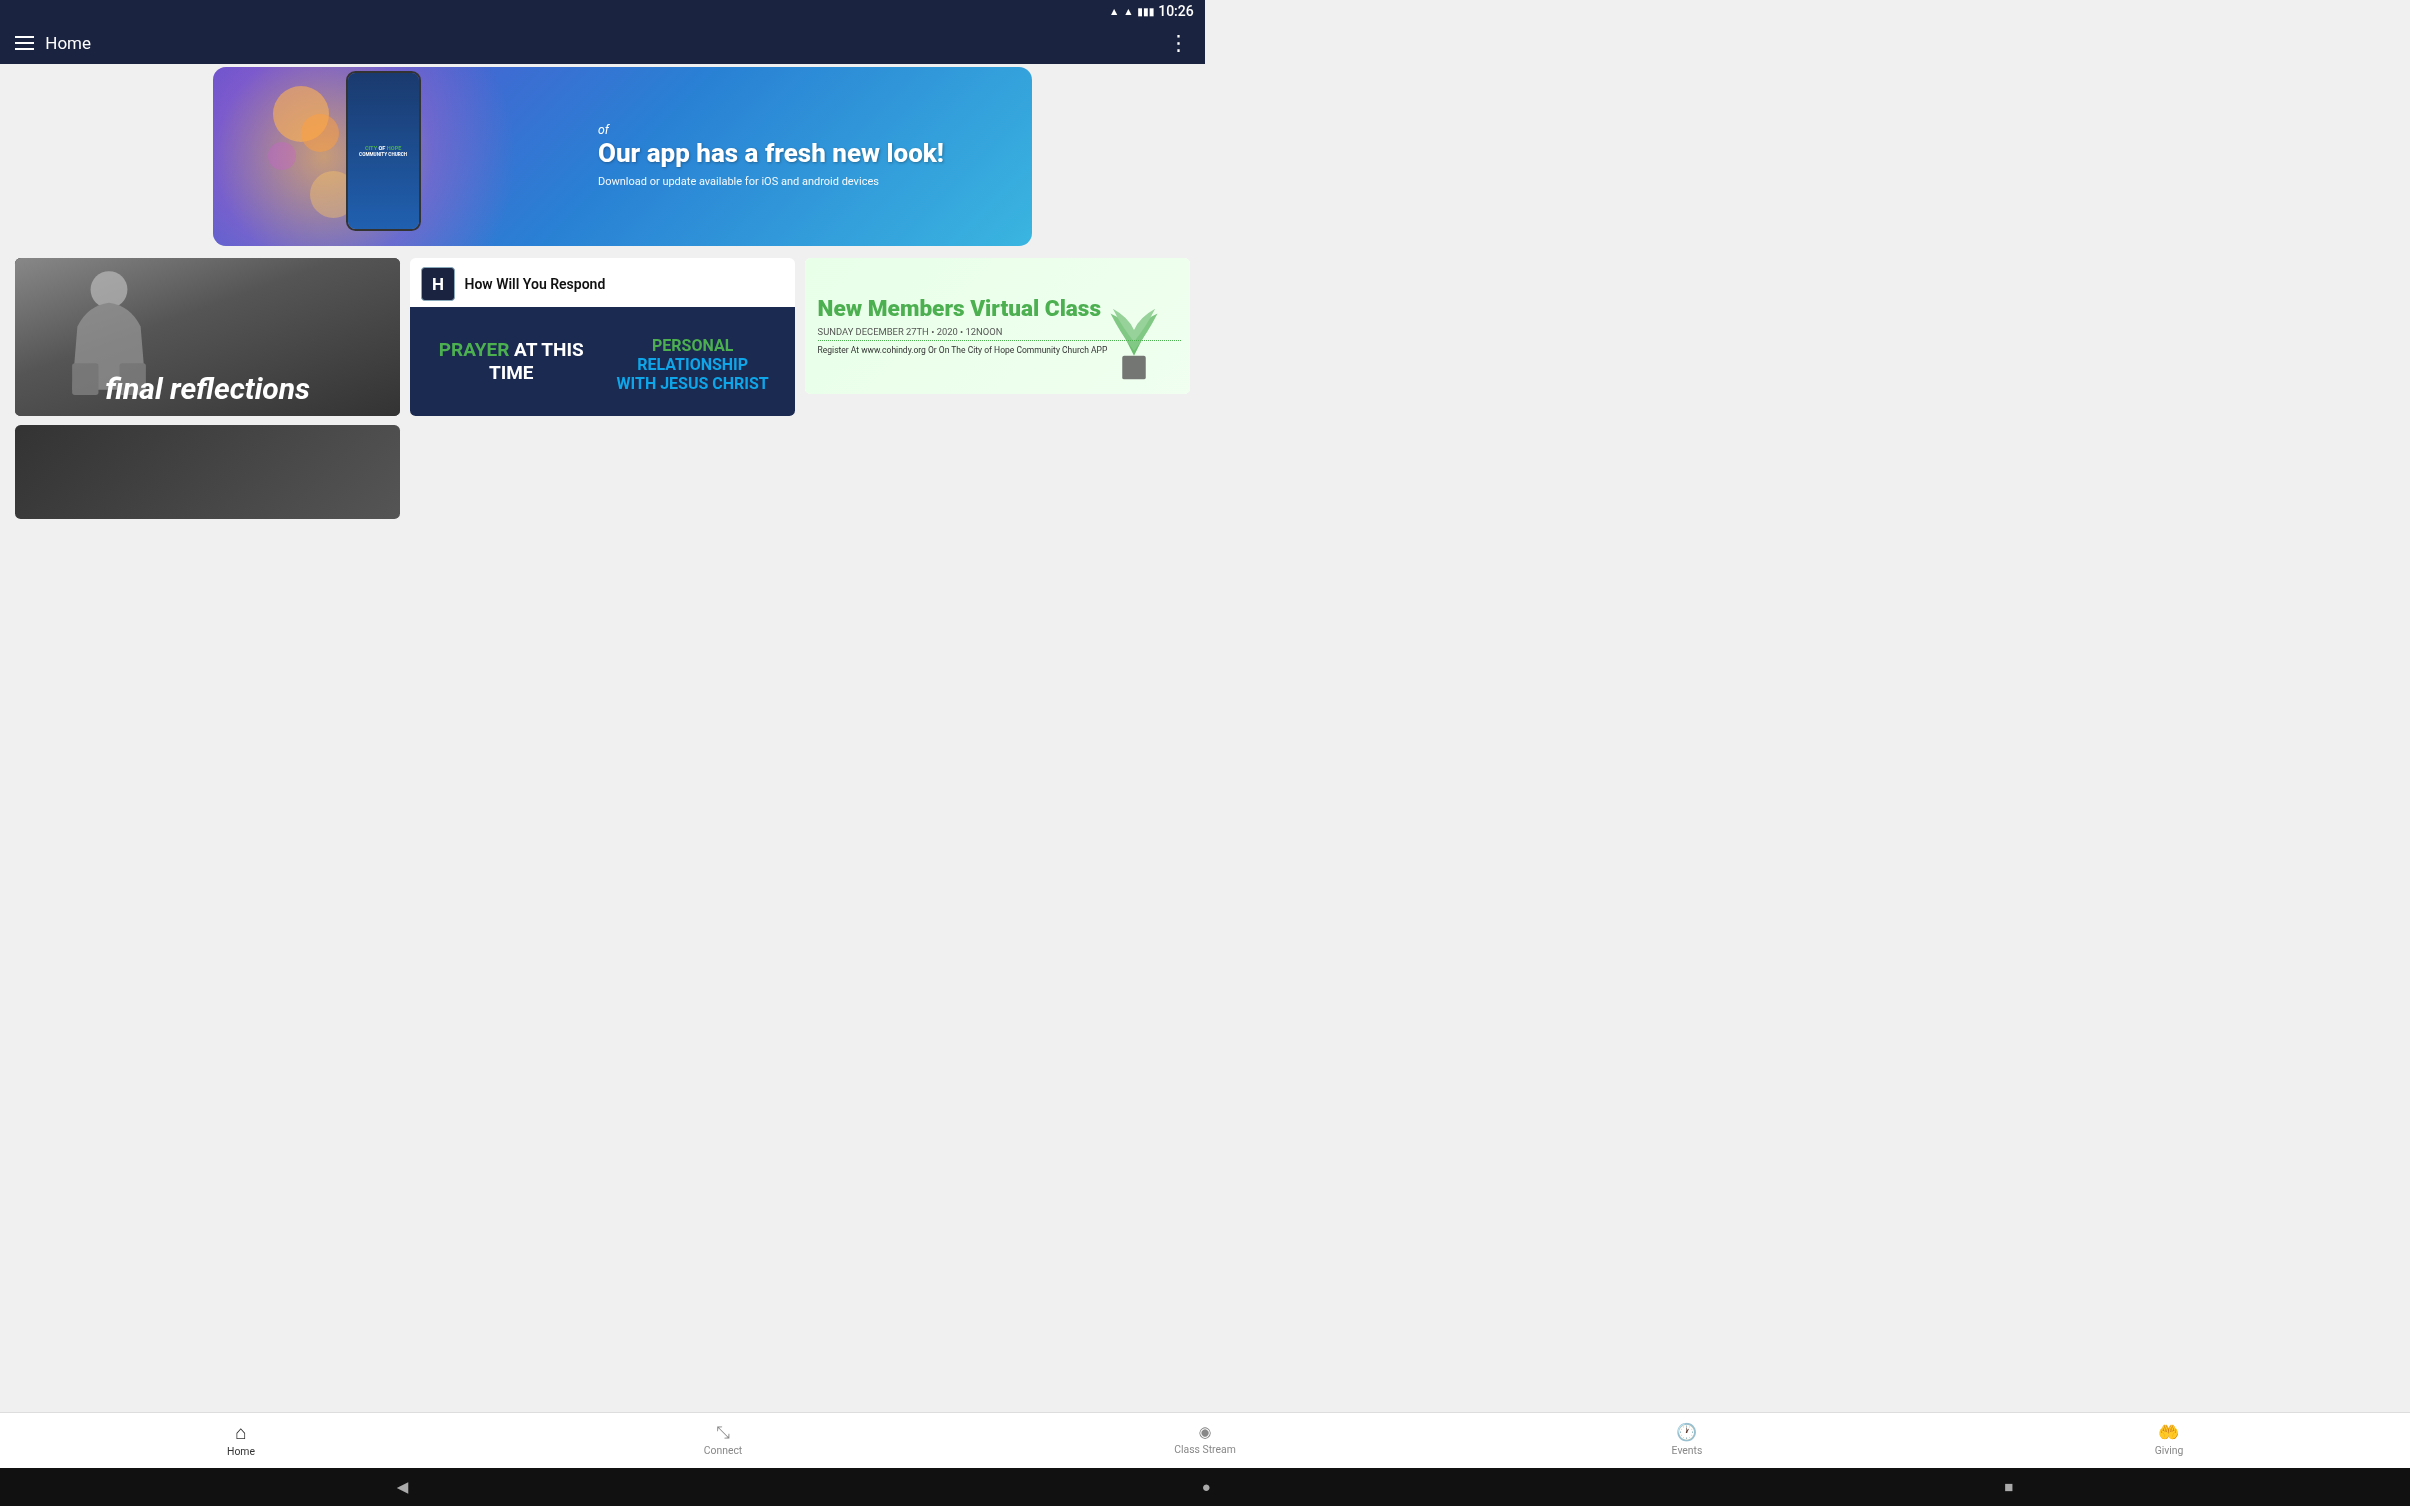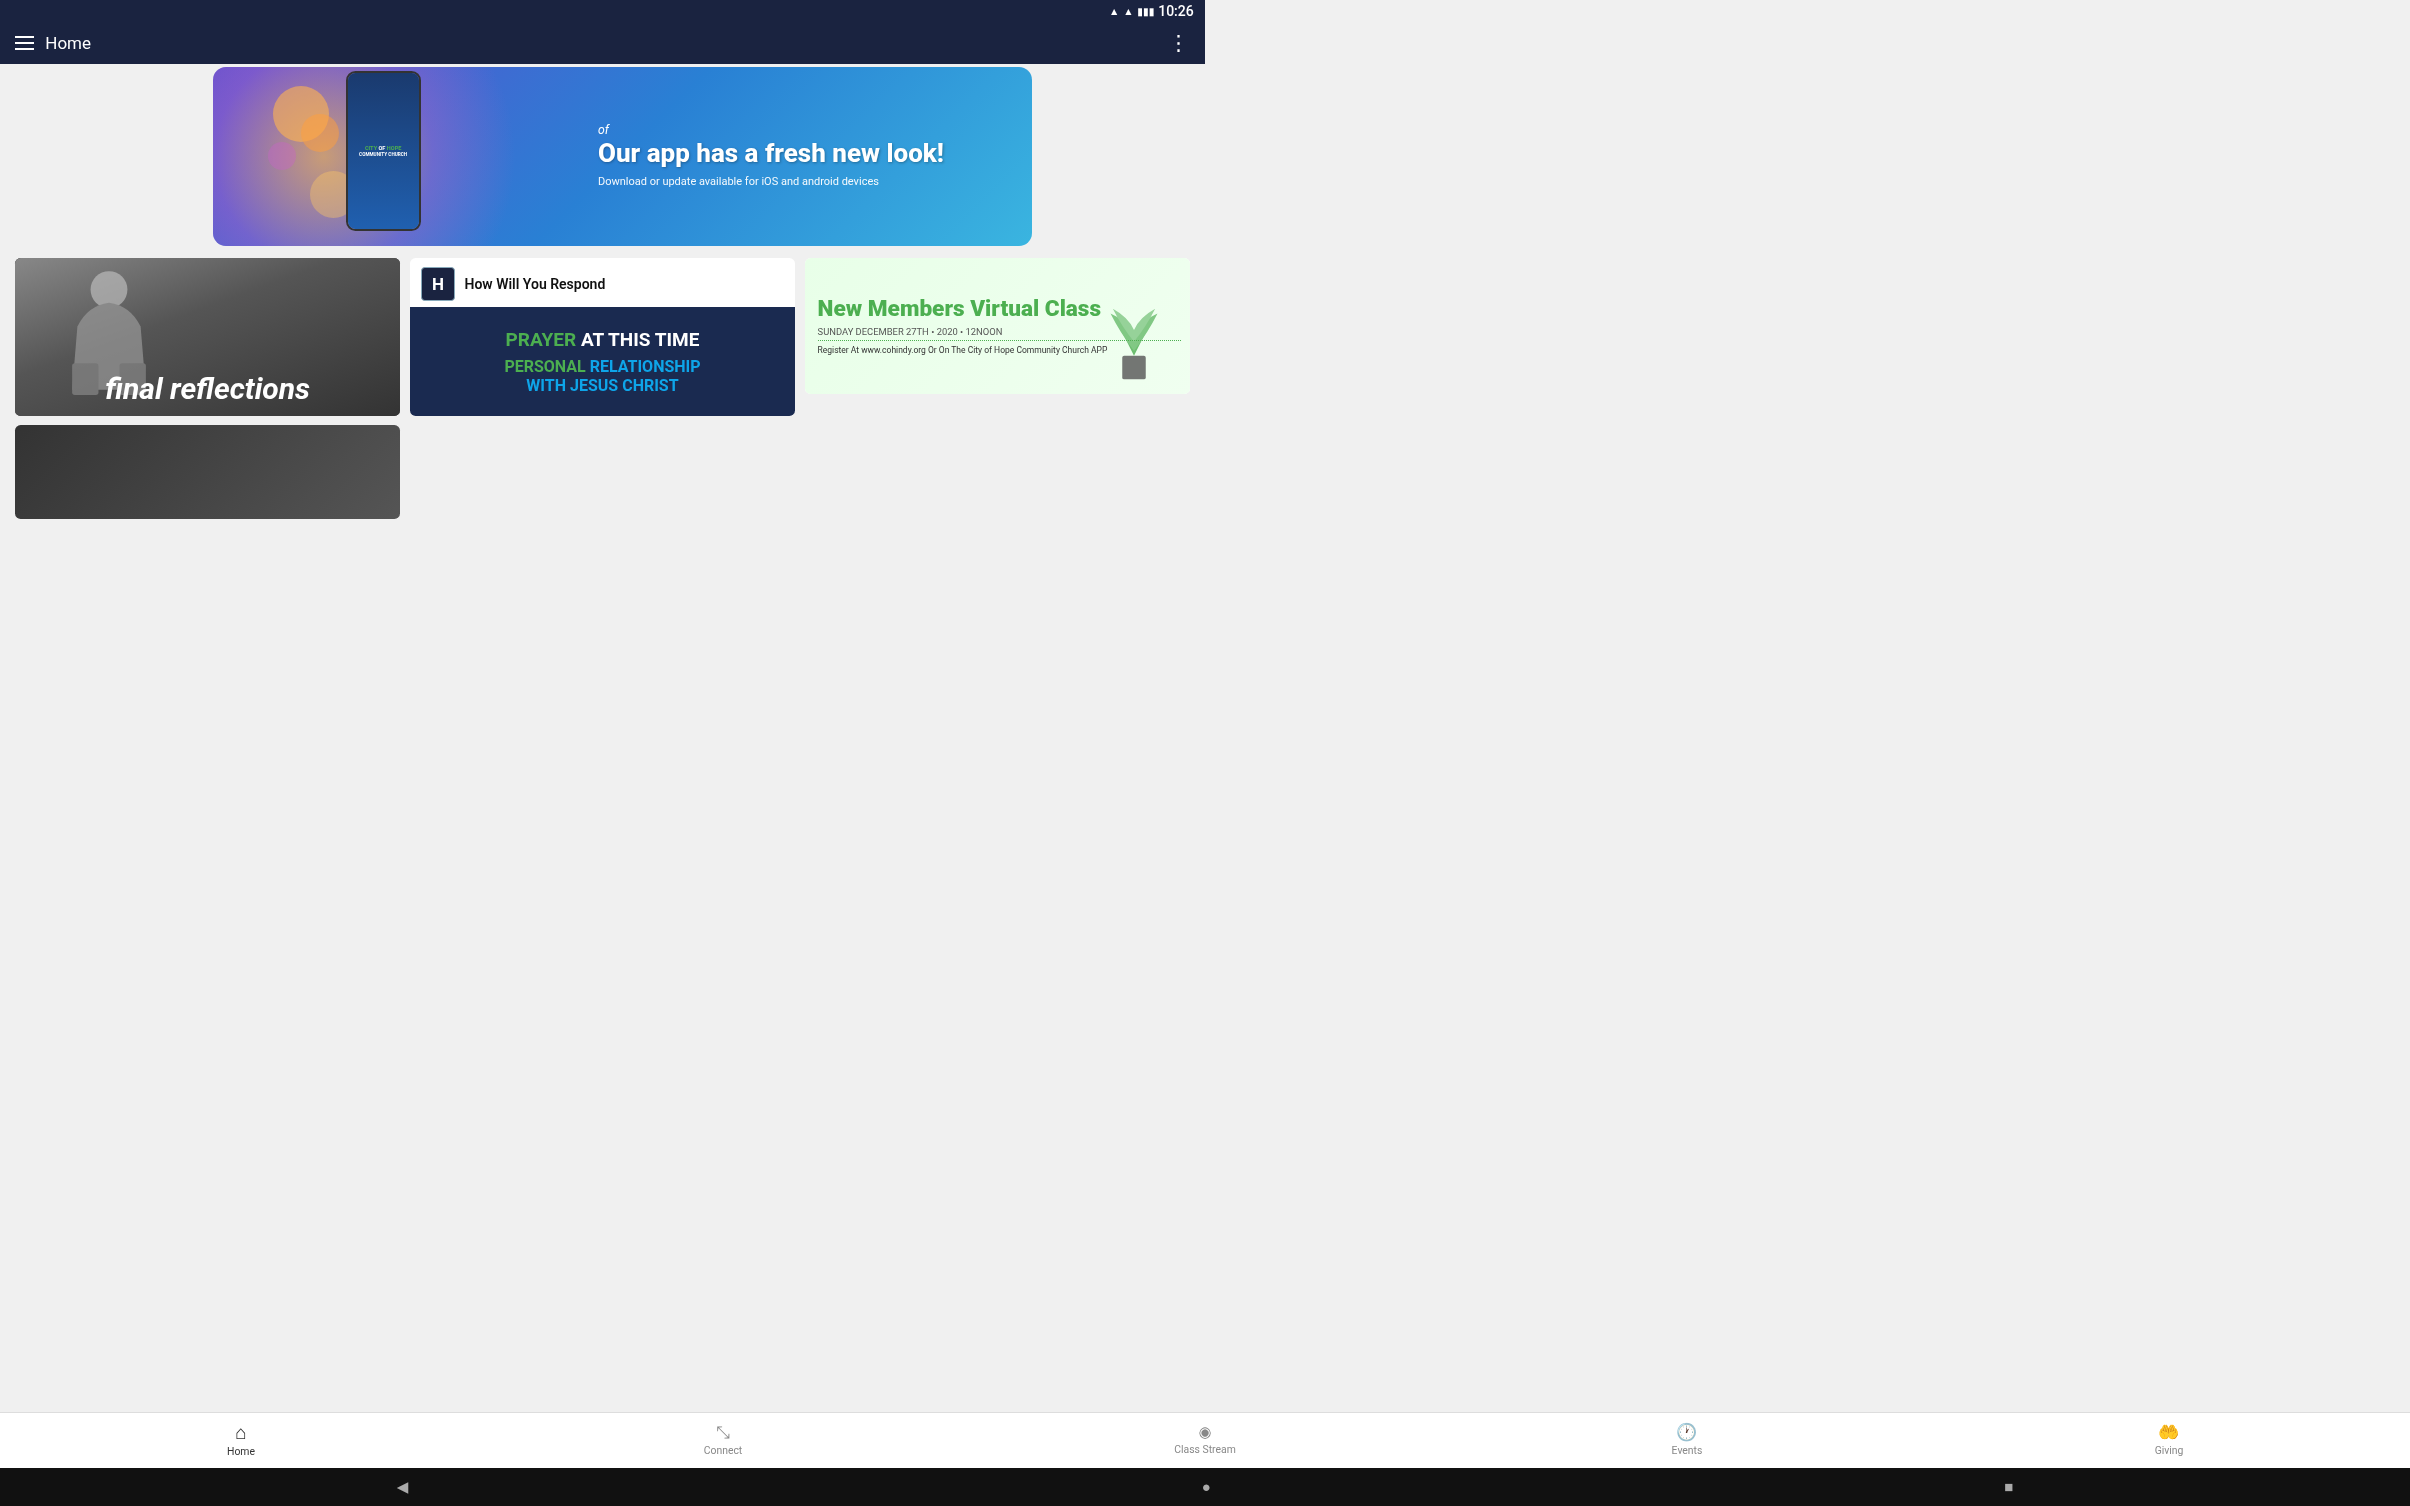--- a/index.html
+++ b/index.html
@@ -227,21 +227,21 @@
     }
     .sermon-title {
       font-size: 14px;
       font-weight: 600;
       color: #111;
     }
     .card-sermon-body {
       flex: 1;
       background: #1a2a50;
       display: flex;
-      flex-direction: column;
+      flex-direction: row;
       align-items: center;
       justify-content: center;
       padding: 11.3px;
       text-align: center;
     }
     .sermon-prayer {
       font-size: 19px;
       font-weight: 700;
     }
     .sermon-prayer .green { color: #4caf50; }

